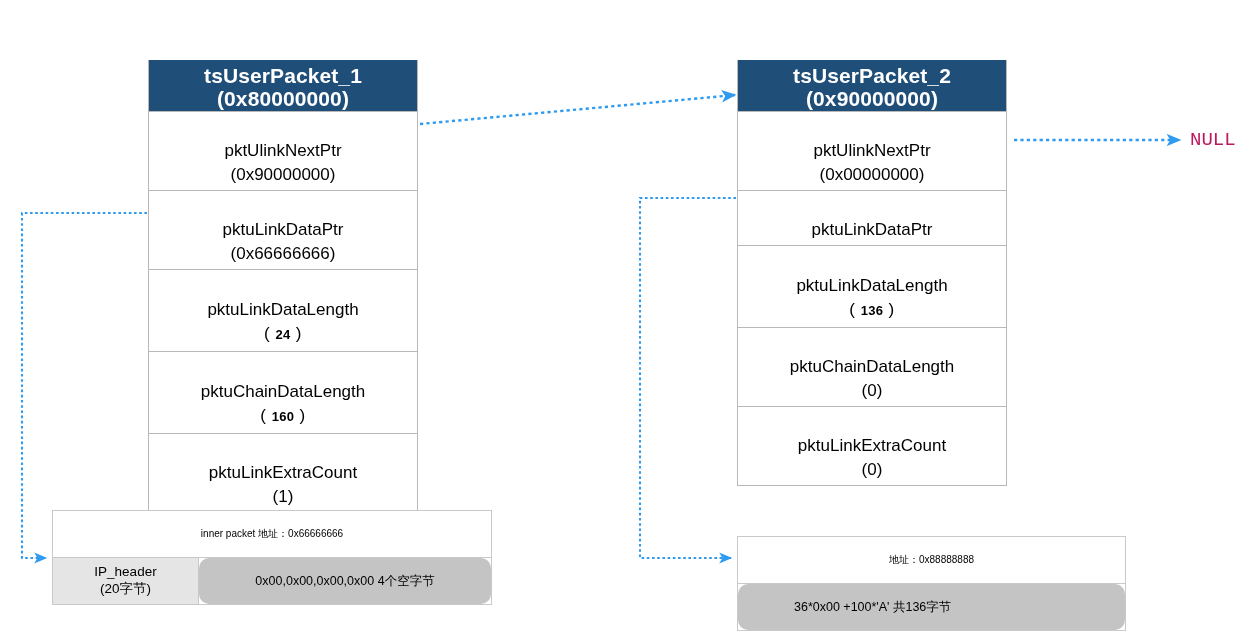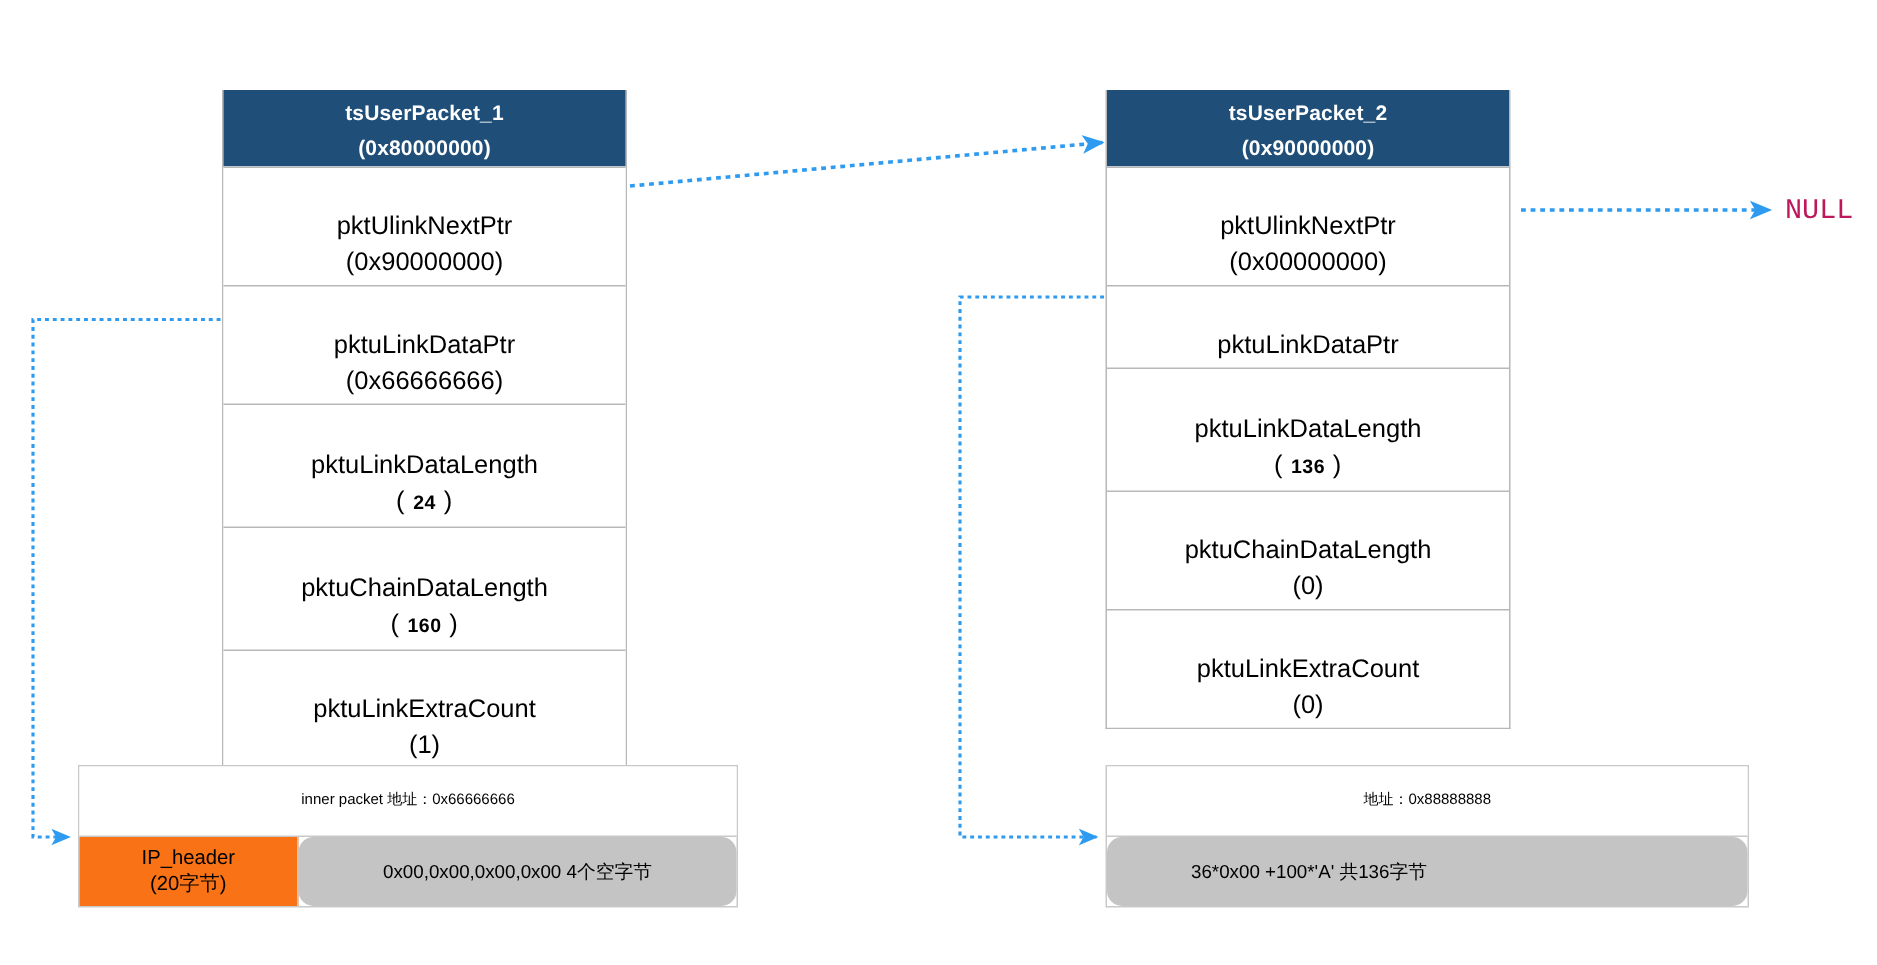--- a/index.html
+++ b/index.html
@@ -24,21 +24,21 @@
     width: 270px;
     border: 1px solid #b8b8b8;
     border-top: none;
     background: #ffffff;
     z-index: 5;
   }
   .struct-header {
     background: #1F4E79;
     color: #ffffff;
     font-weight: bold;
-    font-size: 14px;
+    font-size: 21px;
     line-height: 23px;
     text-align: center;
     padding: 4px 0 3px 0;
     height: 51px;
     letter-spacing: 0.1px;
   }
   .struct-row {
     border-top: 1px solid #b8b8b8;
     text-align: center;
     font-size: 17px;
@@ -78,42 +78,42 @@
     color: #000;
     background: #ffffff;
   }
   .buf-body {
     display: flex;
     height: 47px;
     border-top: 1px solid #c9c9c9;
   }
   .buf-seg-header {
     width: 146px;
-    background: #f97316;
+    background: #e5e5e5;
     border-right: 1px solid #c9c9c9;
     text-align: center;
     font-size: 13.5px;
     line-height: 17px;
     padding-top: 5px;
   }
   .buf-seg-data {
     flex: 1;
     background: #c4c4c4;
     text-align: center;
     font-size: 12.5px;
     line-height: 47px;
     border-radius: 10px;
   }
   .buf-seg-data.leftpad {
     text-align: left;
     padding-left: 56px;
   }
 
   #buffer1 { left: 52px; top: 510px; width: 440px; }
-  #buffer2 { left: 737px; top: 510px; width: 429px; }
+  #buffer2 { left: 737px; top: 536px; width: 389px; }
   #buffer2 .buf-body { border-top: 1px solid #c9c9c9; }
 
   
   .conn-svg {
     position: absolute;
     left: 0; top: 0;
     width: 1251px;
     height: 643px;
     pointer-events: none;
     z-index: 2;

